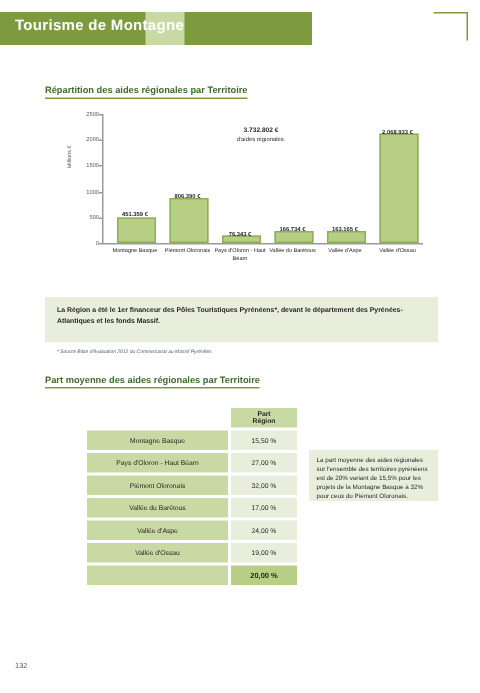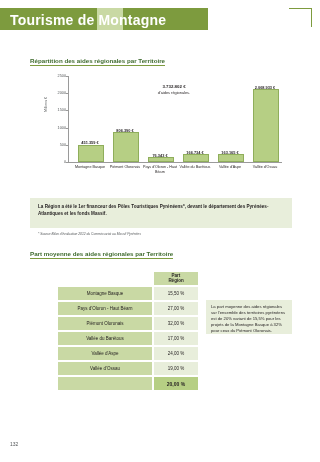--- a/index.html
+++ b/index.html
@@ -14,21 +14,21 @@
   
   .header{
     position:absolute;left:0;top:8px;width:320px;height:22px;
   }
   .header-bar{
     position:absolute;left:0;top:0;height:22px;width:208px;
     background:#7d9b3e;
   }
   .header-title{
     position:absolute;left:10px;top:4px;
-    font-size:14px;color:#ffffff;font-weight:bold;
+    font-size:10px;color:#ffffff;font-weight:bold;
     letter-spacing:.2px;
   }
   .header-block{
     position:absolute;left:97px;top:0;width:26px;height:22px;
     background:#c9d9a4;
   }
   .corner{
     position:absolute;right:8px;top:0px;width:22px;height:18px;
     border-top:1.6px solid #7d9b3e;border-right:1.6px solid #7d9b3e;
   }

